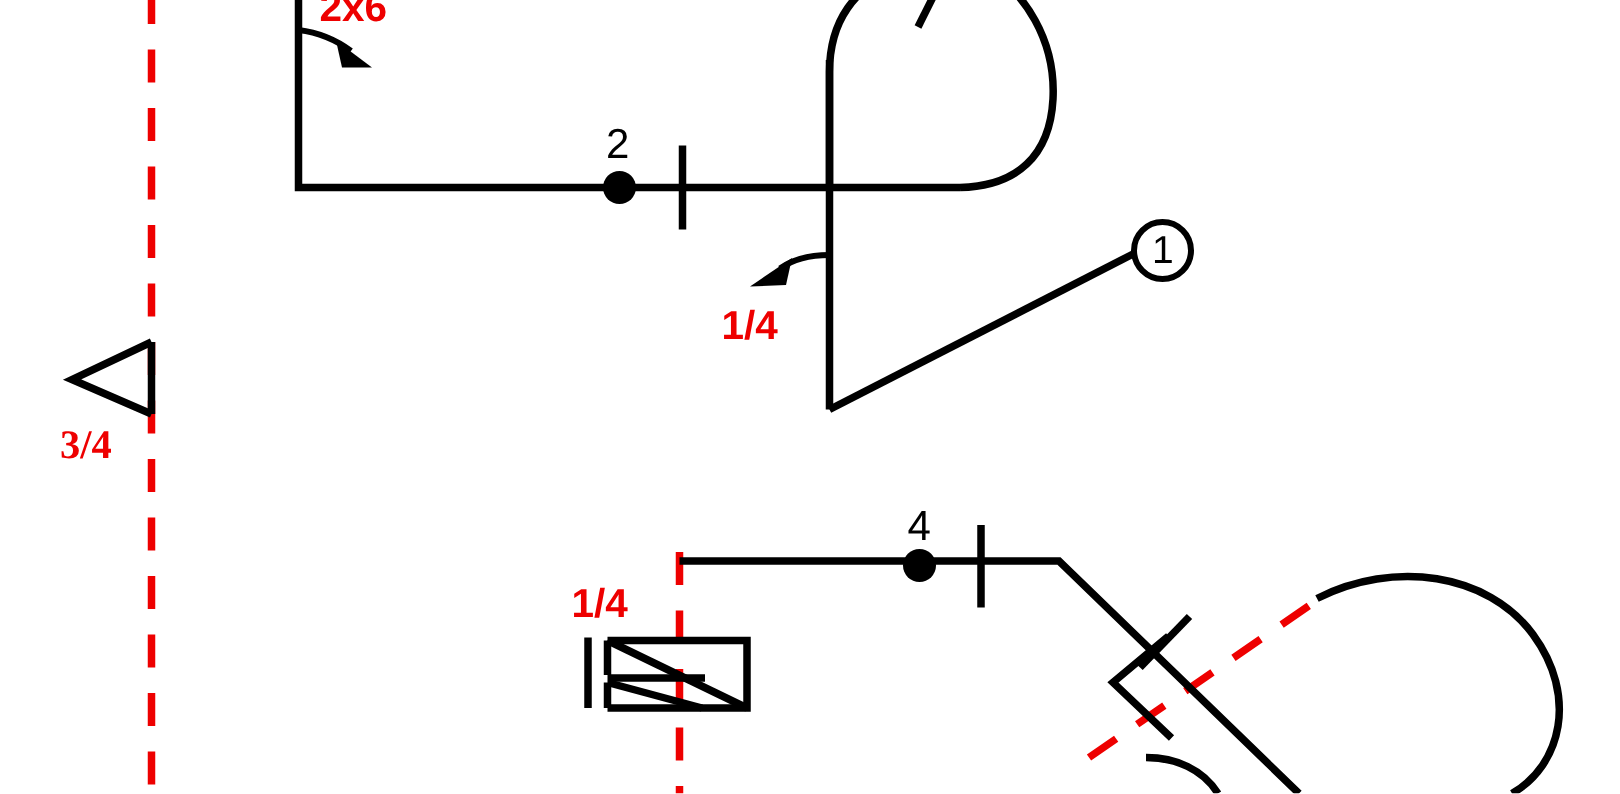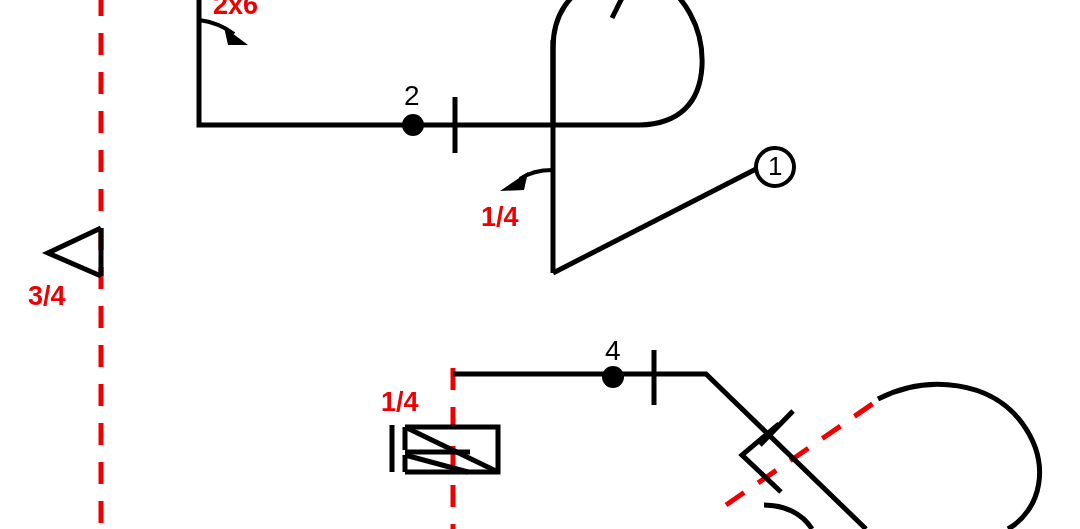--- a/index.html
+++ b/index.html
@@ -140,21 +140,21 @@
     </g>
 
     <path d="M 878 399 C 929 373 992 382 1022 423 C 1052 464 1041 510 1008 529" stroke="#000000" stroke-width="5" fill="none" stroke-linecap="butt"></path>
 
   </svg>
 
   <div class="lbl lbl-red" style="left:213px; top:-8px;">2x6</div>
 
   <div class="lbl lbl-red" style="left:481px; top:204px;">1/4</div>
 
-  <div class="lbl lbl-red" style="left:28px; top:283px;">3/4</div>
+  <div class="lbl lbl-red" style="left:40px; top:283px;font-family:Liberation Serif, serif;">3/4</div>
 
   <div class="lbl lbl-red" style="left:381px; top:389px;">1/4</div>
 
   <div class="lbl lbl-black" style="left:404px; top:82px;">2</div>
 
   <div class="lbl lbl-black" style="left:605px; top:337px;">4</div>
 
   <div class="lbl lbl-callout" style="left:768px; top:153px;">1</div>
 
 </div>

